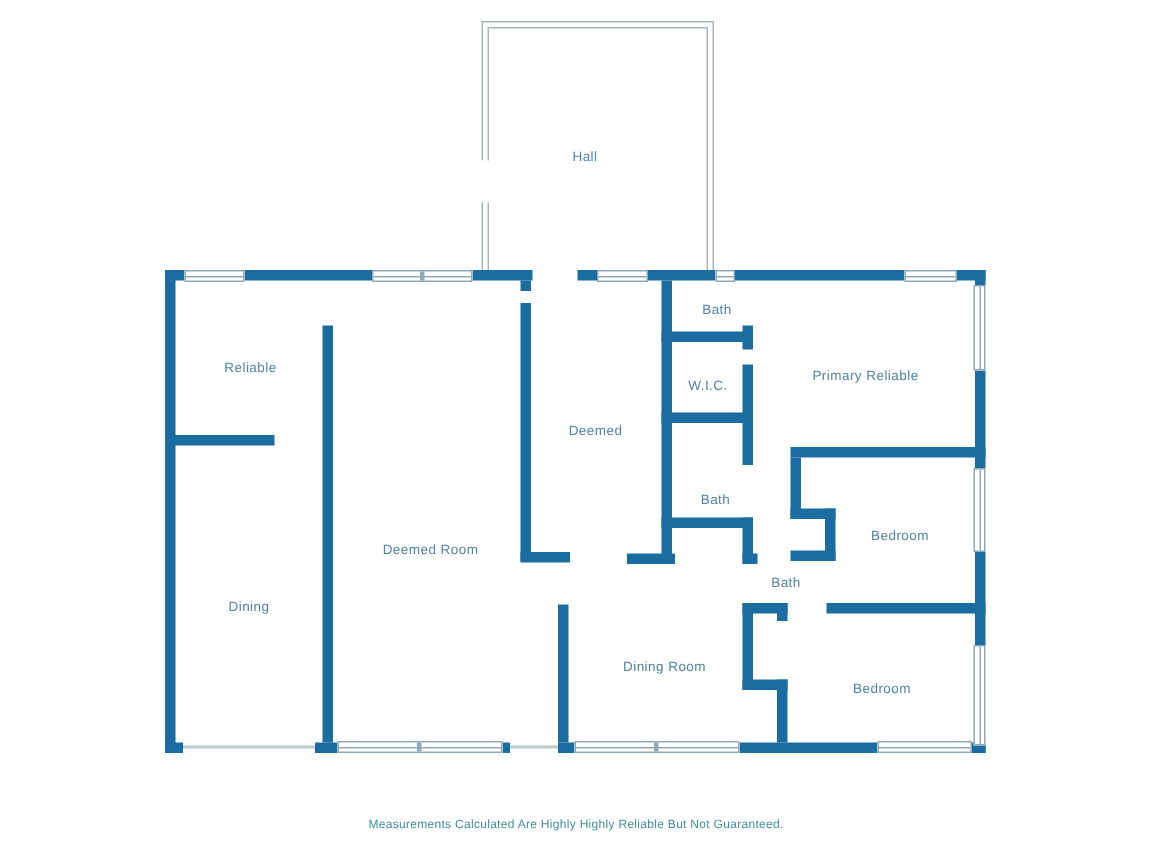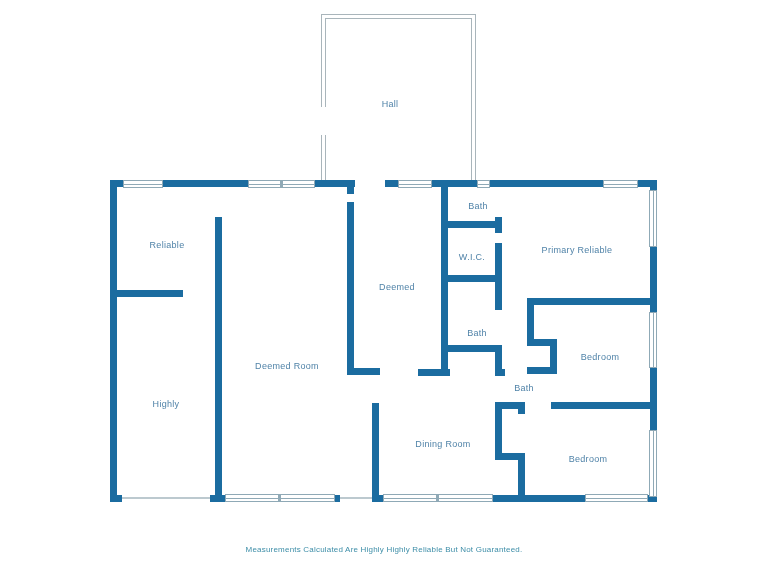--- a/index.html
+++ b/index.html
@@ -143,18 +143,18 @@
       <div class="room-label" style="left: 390px; top: 104px;">Hall</div>
       <div class="room-label" style="left: 167px; top: 245px;">Reliable</div>
       <div class="room-label" style="left: 478px; top: 206px;">Bath</div>
       <div class="room-label" style="left: 472px; top: 257px;">W.I.C.</div>
       <div class="room-label" style="left: 577px; top: 250px;">Primary Reliable</div>
       <div class="room-label" style="left: 397px; top: 287px;">Deemed</div>
       <div class="room-label" style="left: 477px; top: 333px;">Bath</div>
       <div class="room-label" style="left: 287px; top: 366px;">Deemed Room</div>
       <div class="room-label" style="left: 600px; top: 357px;">Bedroom</div>
       <div class="room-label" style="left: 524px; top: 388px;">Bath</div>
-      <div class="room-label" style="left: 166px; top: 404px;">Highly</div>
+      <div class="room-label" style="left: 166px; top: 404px;">Dining</div>
       <div class="room-label" style="left: 443px; top: 444px;">Dining Room</div>
       <div class="room-label" style="left: 588px; top: 459px;">Bedroom</div>
     </div>
   <div class="disclaimer">Measurements Calculated Are Highly Highly Reliable But Not Guaranteed.</div>
 </div>
 
 </body></html>

